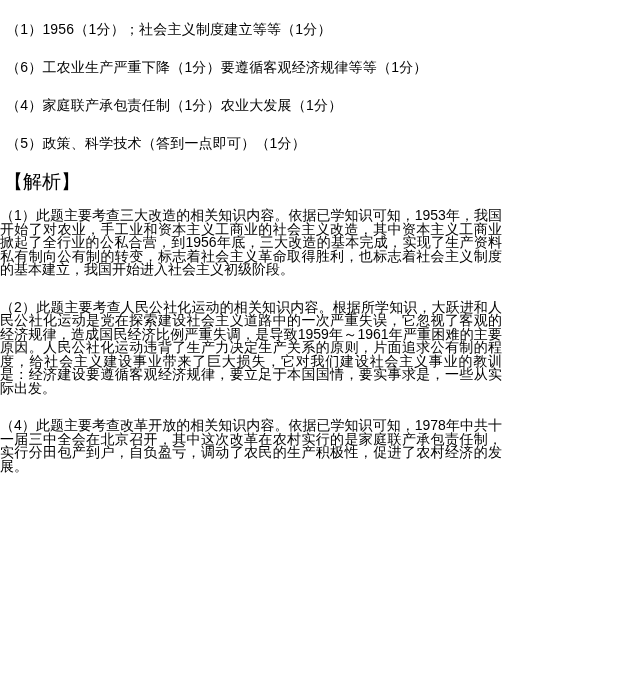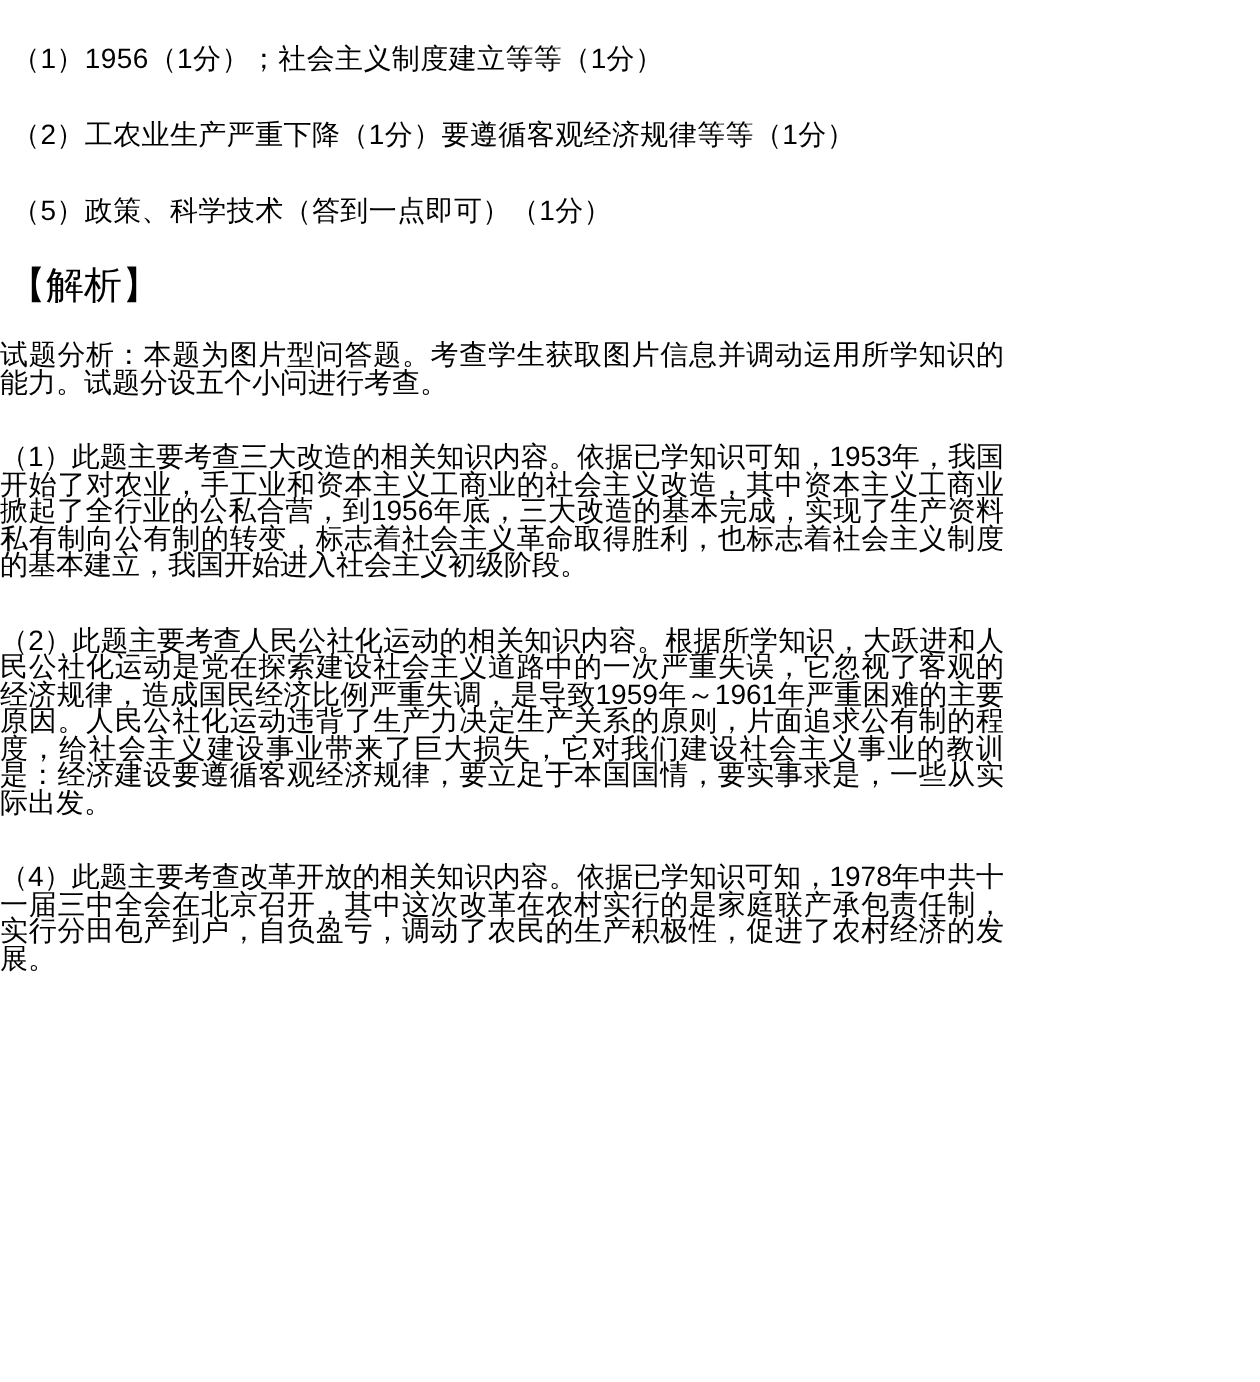--- a/index.html
+++ b/index.html
@@ -47,26 +47,26 @@
     word-break: break-all;
   }
 </style>
 </head>
 <body>
 
 <div class="page">
 
   <section class="answers">
     <p class="answer-line">（1）1956（1分）；社会主义制度建立等等（1分）</p>
-    <p class="answer-line">（2）工农业生产严重下降（1分）要遵循客观经济规律等等（1分）</p>
+    <p class="answer-line">（6）工农业生产严重下降（1分）要遵循客观经济规律等等（1分）</p>
+    <p class="answer-line">（4）家庭联产承包责任制（1分）农业大发展（1分）</p>
     <p class="answer-line">（5）政策、科学技术（答到一点即可）（1分）</p>
   </section>
 
   <h2 class="section-heading">【解析】</h2>
 
   <section class="analysis">
-    <p class="para">试题分析：本题为图片型问答题。考查学生获取图片信息并调动运用所学知识的能力。试题分设五个小问进行考查。</p>
     <p class="para">（1）此题主要考查三大改造的相关知识内容。依据已学知识可知，1953年，我国开始了对农业，手工业和资本主义工商业的社会主义改造，其中资本主义工商业掀起了全行业的公私合营，到1956年底，三大改造的基本完成，实现了生产资料私有制向公有制的转变，标志着社会主义革命取得胜利，也标志着社会主义制度的基本建立，我国开始进入社会主义初级阶段。</p>
     <p class="para">（2）此题主要考查人民公社化运动的相关知识内容。根据所学知识，大跃进和人民公社化运动是党在探索建设社会主义道路中的一次严重失误，它忽视了客观的经济规律，造成国民经济比例严重失调，是导致1959年～1961年严重困难的主要原因。人民公社化运动违背了生产力决定生产关系的原则，片面追求公有制的程度，给社会主义建设事业带来了巨大损失，它对我们建设社会主义事业的教训是：经济建设要遵循客观经济规律，要立足于本国国情，要实事求是，一些从实际出发。</p>
     <p class="para">（4）此题主要考查改革开放的相关知识内容。依据已学知识可知，1978年中共十一届三中全会在北京召开，其中这次改革在农村实行的是家庭联产承包责任制，实行分田包产到户，自负盈亏，调动了农民的生产积极性，促进了农村经济的发展。</p>
   </section>
 
 </div>
 
 </body></html>

